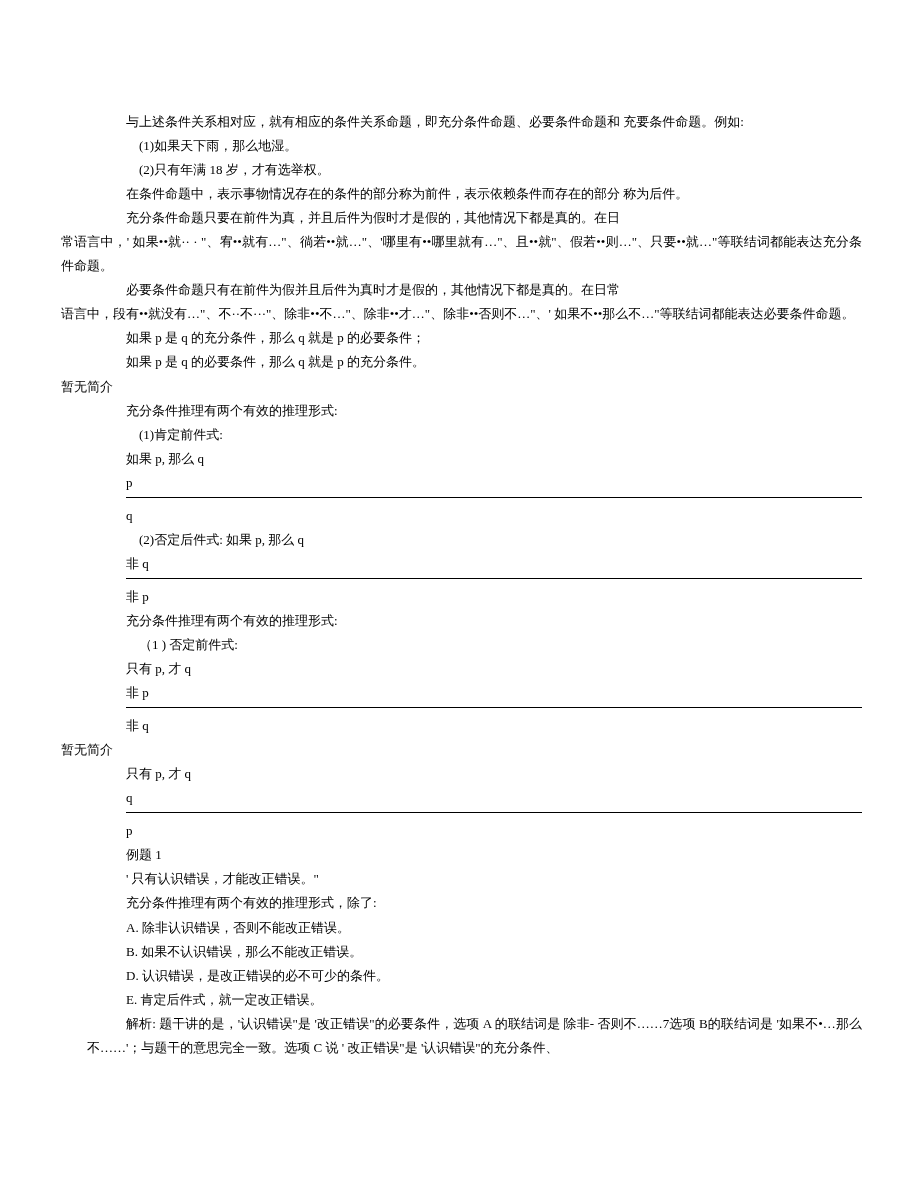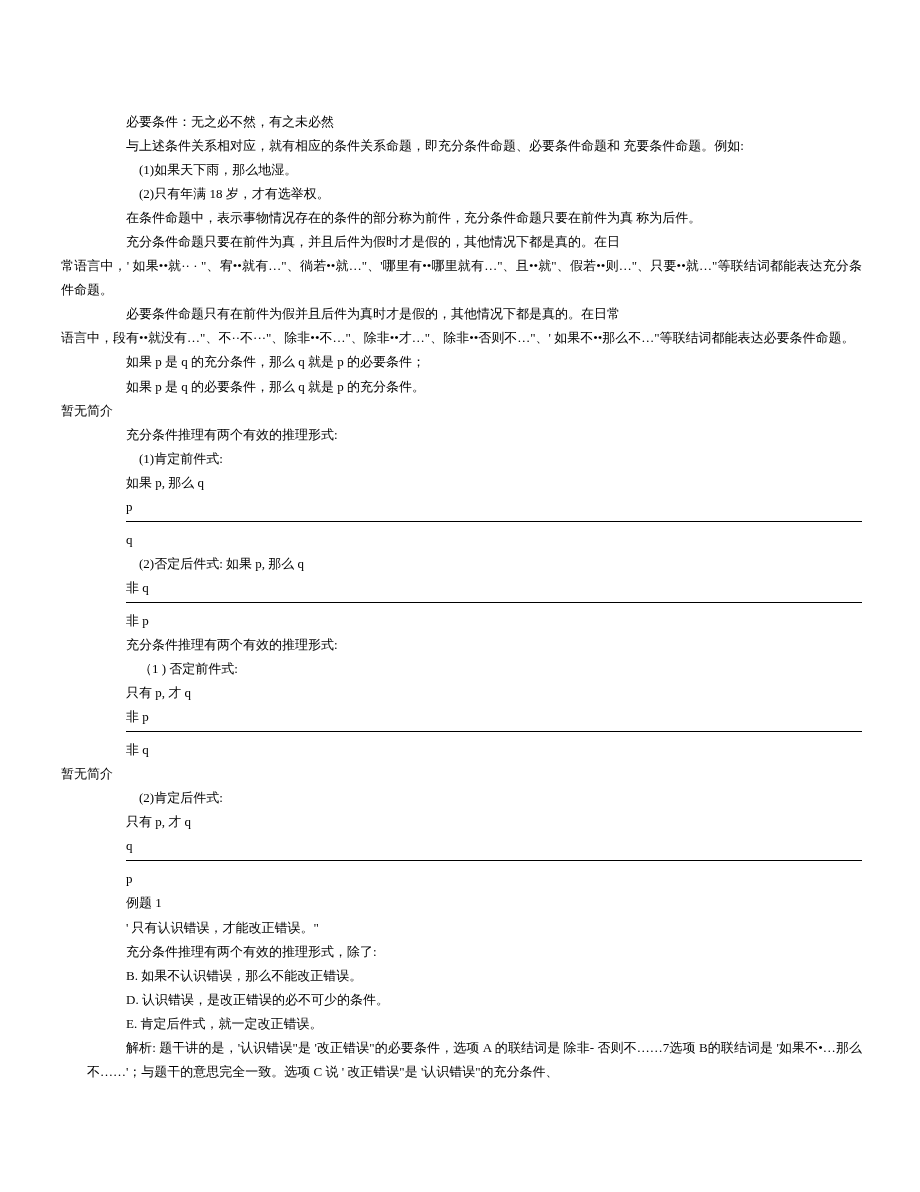--- a/index.html
+++ b/index.html
@@ -41,25 +41,24 @@
       width: 100%;
     }
     .hr-wrapper {
       padding-left: 2em;
     }
   </style>
 </head>
 <body>
 
 <div class="content">
-  <span class="line indent-1">必要条件：无之必不然，有之未必然</span>
   <span class="line indent-1">与上述条件关系相对应，就有相应的条件关系命题，即充分条件命题、必要条件命题和 充要条件命题。例如:</span>
   <span class="line indent-2">(1)如果天下雨，那么地湿。</span>
   <span class="line indent-2">(2)只有年满 18 岁，才有选举权。</span>
-  <span class="line indent-1">在条件命题中，表示事物情况存在的条件的部分称为前件，充分条件命题只要在前件为真 称为后件。</span>
+  <span class="line indent-1">在条件命题中，表示事物情况存在的条件的部分称为前件，表示依赖条件而存在的部分 称为后件。</span>
   <span class="line indent-1">充分条件命题只要在前件为真，并且后件为假时才是假的，其他情况下都是真的。在日</span>
   <span class="line no-indent negative-indent">常语言中，' 如果••就·· · "、宥••就有…"、徜若••就…"、'哪里有••哪里就有…"、且••就"、假若••则…"、只要••就…"等联结词都能表达充分条件命题。</span>
   <span class="line indent-1">必要条件命题只有在前件为假并且后件为真时才是假的，其他情况下都是真的。在日常</span>
   <span class="line no-indent negative-indent">语言中，段有••就没有…"、不··不···"、除非••不…"、除非••才…"、除非••否则不…"、' 如果不••那么不…"等联结词都能表达必要条件命题。</span>
   <span class="line indent-1">如果 p 是 q 的充分条件，那么 q 就是 p 的必要条件；</span>
   <span class="line indent-1">如果 p 是 q 的必要条件，那么 q 就是 p 的充分条件。</span>
   <span class="line no-indent negative-indent">暂无简介</span>
   <span class="line indent-1">充分条件推理有两个有效的推理形式:</span>
   <span class="line indent-2">(1)肯定前件式:</span>
   <span class="line indent-1">如果 p, 那么 q</span>
@@ -76,27 +75,27 @@
   <span class="line indent-1">非 p</span>
   <span class="line indent-1">充分条件推理有两个有效的推理形式:</span>
   <span class="line indent-2">（1 ) 否定前件式:</span>
   <span class="line indent-1">只有 p, 才 q</span>
   <span class="line indent-1">非 p</span>
   <div class="hr-wrapper">
       <hr class="divider">
     </div>
   <span class="line indent-1">非 q</span>
   <span class="line no-indent negative-indent">暂无简介</span>
-  <span class="line indent-2">(2)肯定后件式:</span>
   <span class="line indent-1">只有 p, 才 q</span>
   <span class="line indent-1">q</span>
   <div class="hr-wrapper">
       <hr class="divider">
     </div>
   <span class="line indent-1">p</span>
   <span class="line indent-1">例题 1</span>
   <span class="line indent-1">' 只有认识错误，才能改正错误。"</span>
   <span class="line indent-1">充分条件推理有两个有效的推理形式，除了:</span>
+  <span class="line indent-1">A. 除非认识错误，否则不能改正错误。</span>
   <span class="line indent-1">B. 如果不认识错误，那么不能改正错误。</span>
   <span class="line indent-1">D. 认识错误，是改正错误的必不可少的条件。</span>
   <span class="line indent-1">E. 肯定后件式，就一定改正错误。</span>
   <span class="line indent-1 negative-indent" style="text-indent:3em;">解析: 题干讲的是，'认识错误"是 '改正错误"的必要条件，选项 A 的联结词是 除非- 否则不……7选项 B的联结词是 '如果不•…那么不……'；与题干的意思完全一致。选项 C 说 ' 改正错误"是 '认识错误"的充分条件、</span>
 </div>
 
 </body></html>

